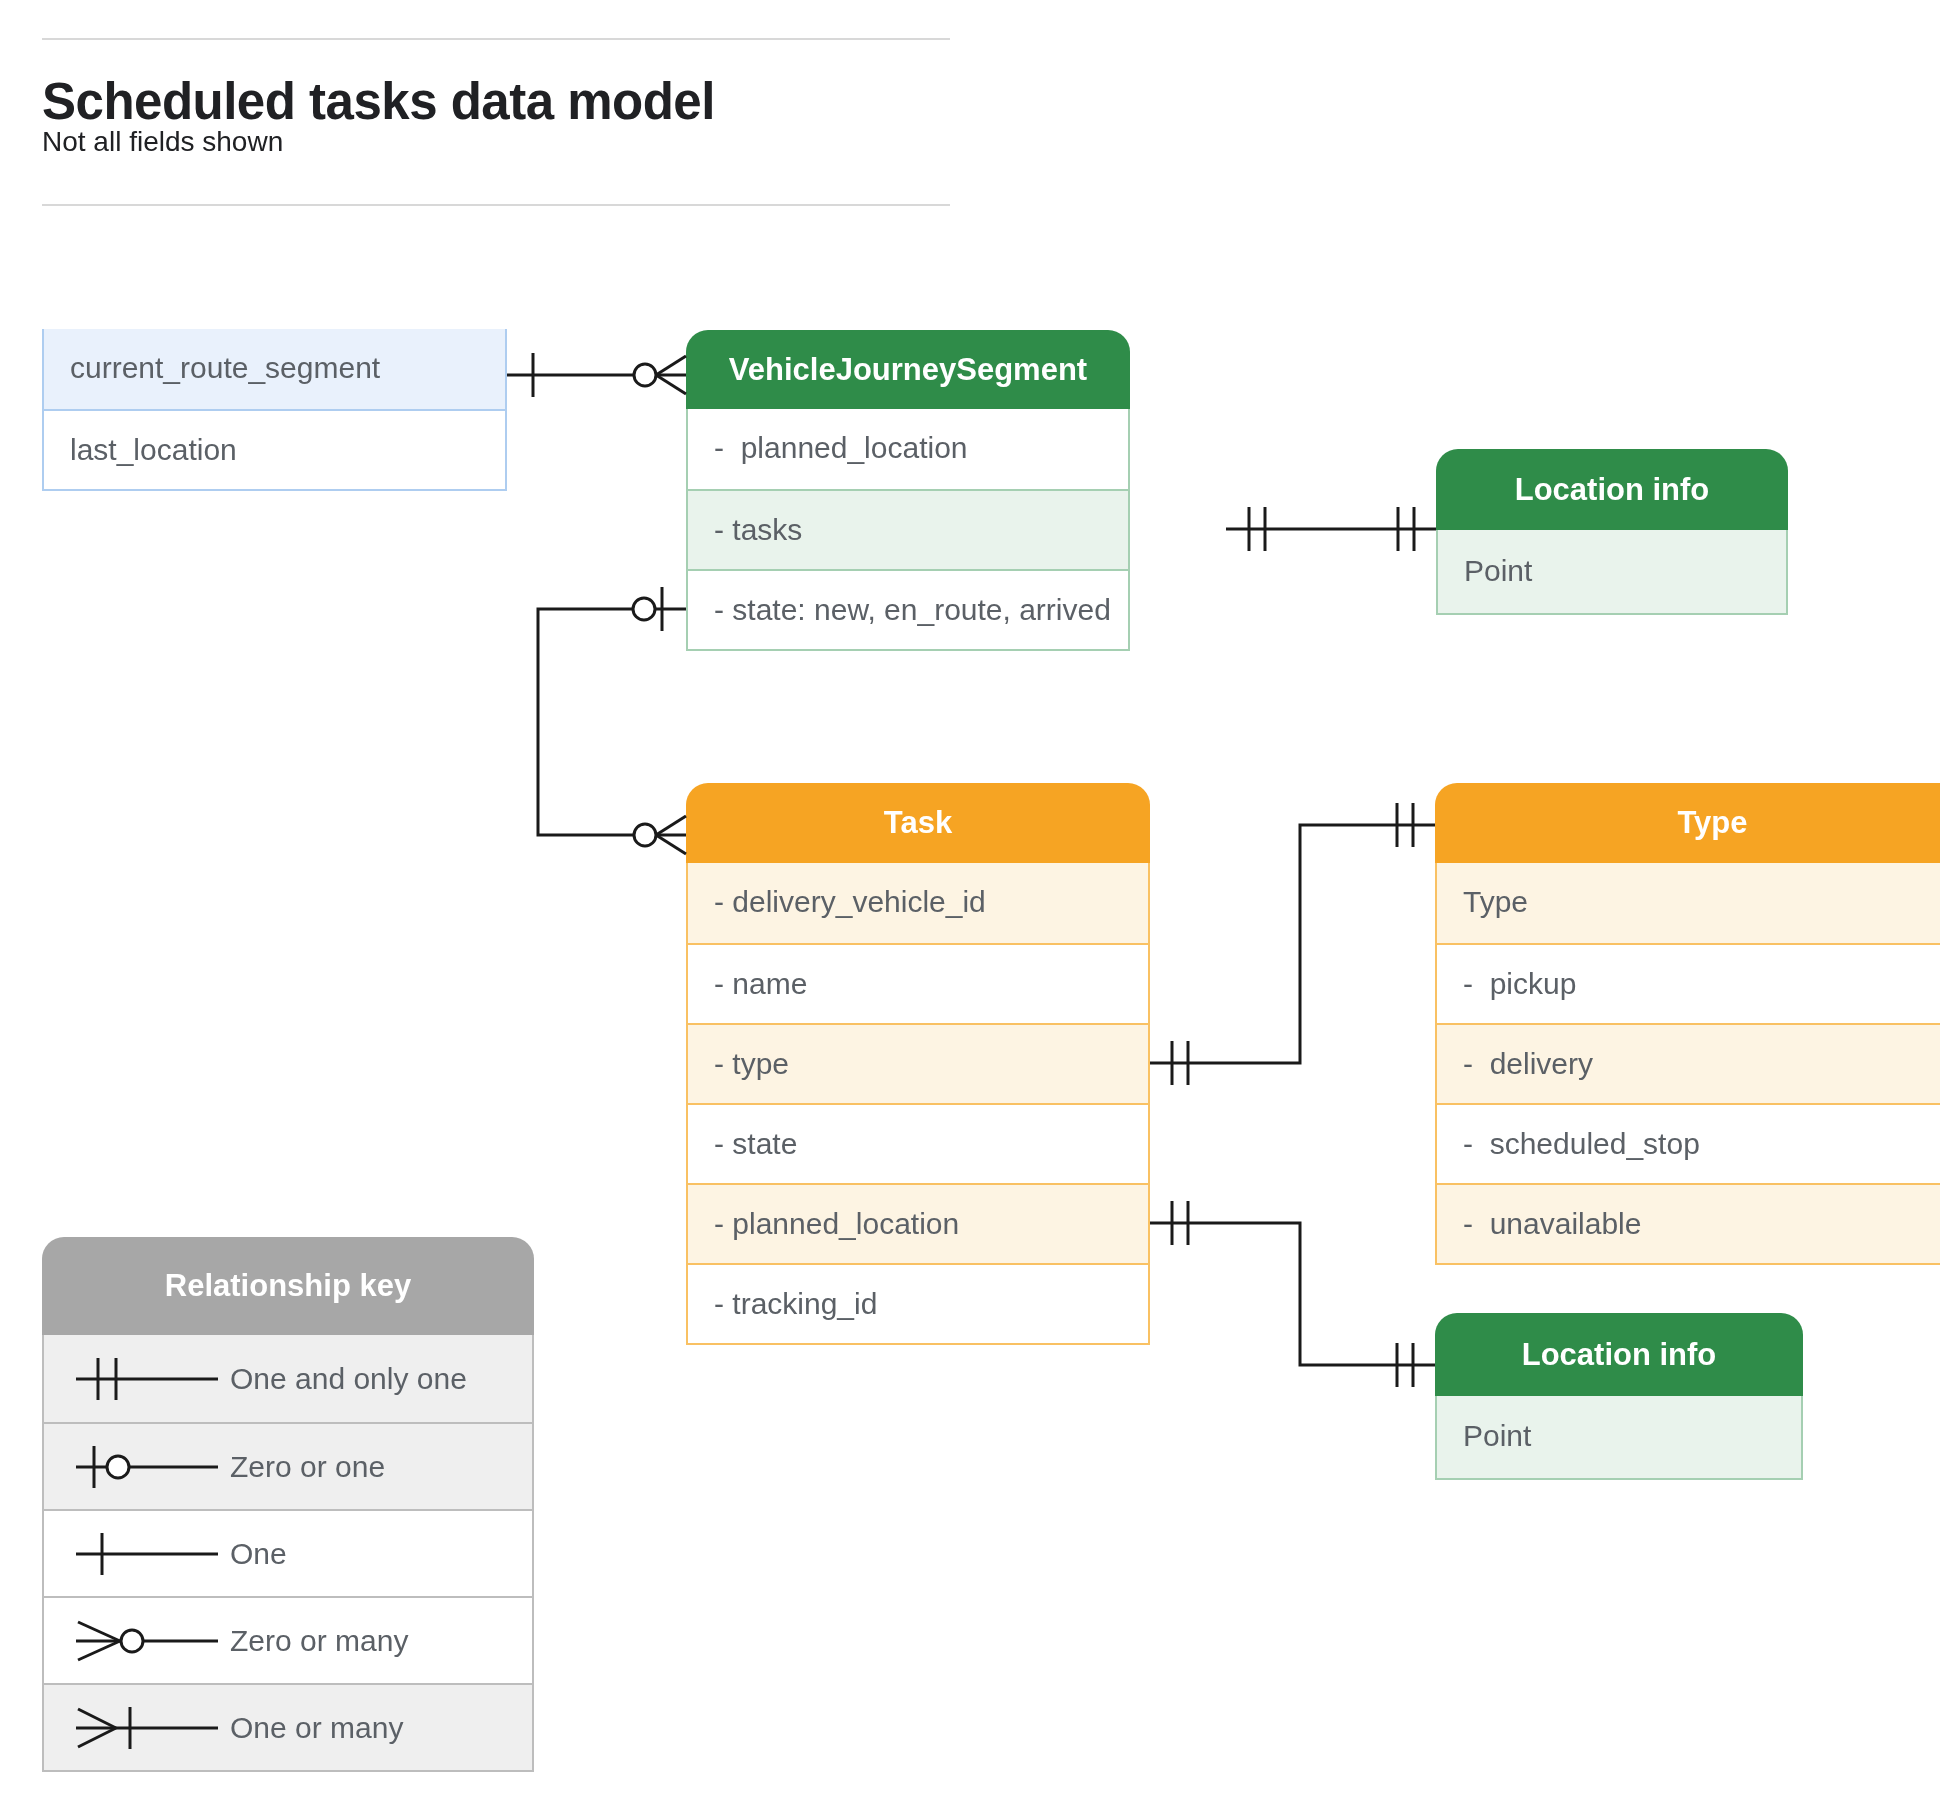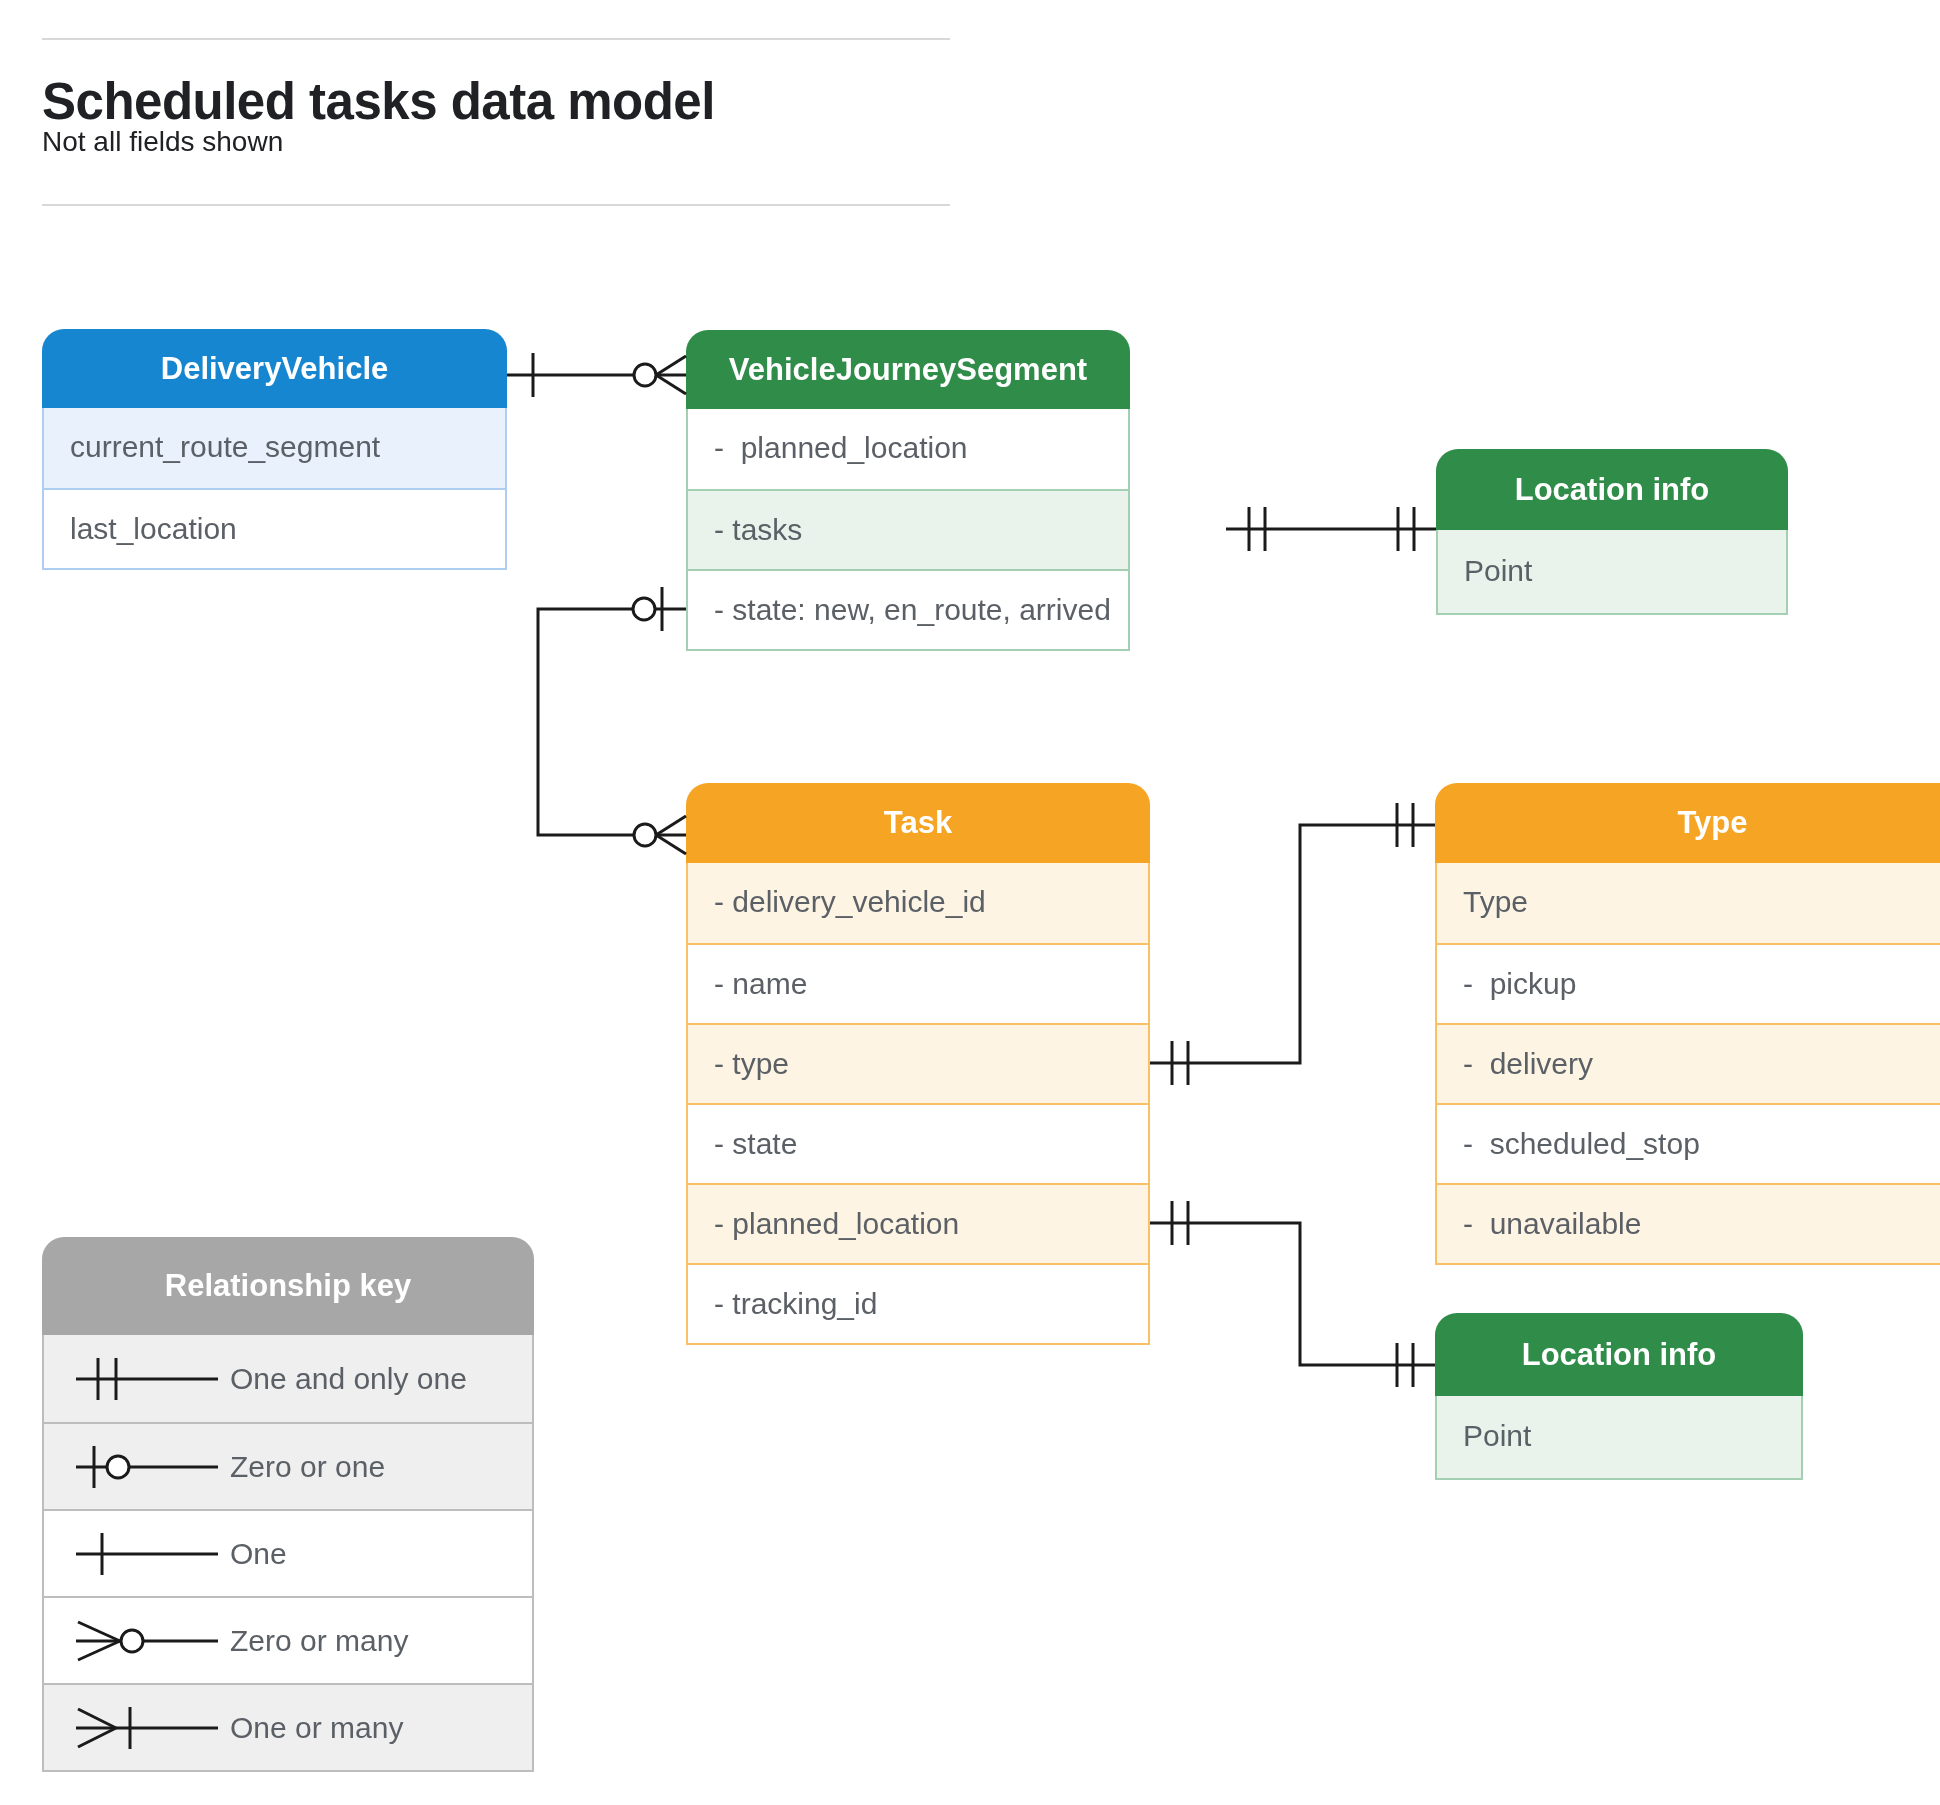--- a/index.html
+++ b/index.html
@@ -56,21 +56,20 @@
 <body>
 
 <div class="canvas">
 
   <div class="rule rule-top"></div>
   <div class="page-title">Scheduled tasks data model</div>
   <div class="page-subtitle">Not all fields shown</div>
   <div class="rule rule-bottom"></div>
 
   <div class="entity blue" style="left:42px;top:329px;width:465px;--hh:79px;--rh:80px">
-    <div class="e-header">DeliveryVehicle</div>
     <div class="e-body">
         <div class="e-row tint">current_route_segment</div>
         <div class="e-row">last_location</div>
       </div>
   </div>
 
   <div class="entity green" style="left:686px;top:330px;width:444px;--hh:79px;--rh:80px">
     <div class="e-header">VehicleJourneySegment</div>
     <div class="e-body">
         <div class="e-row">-  planned_location</div>

